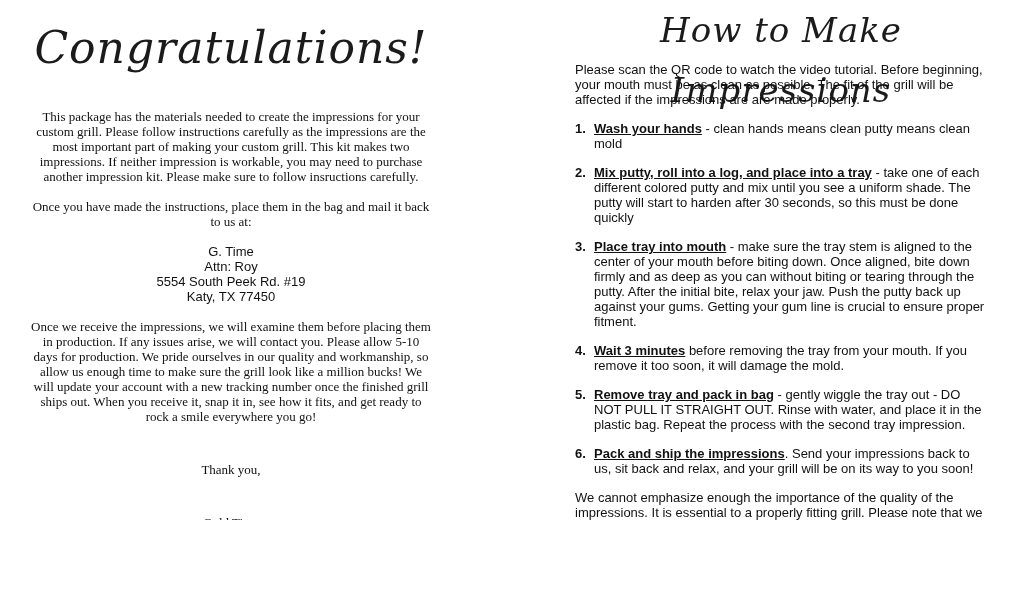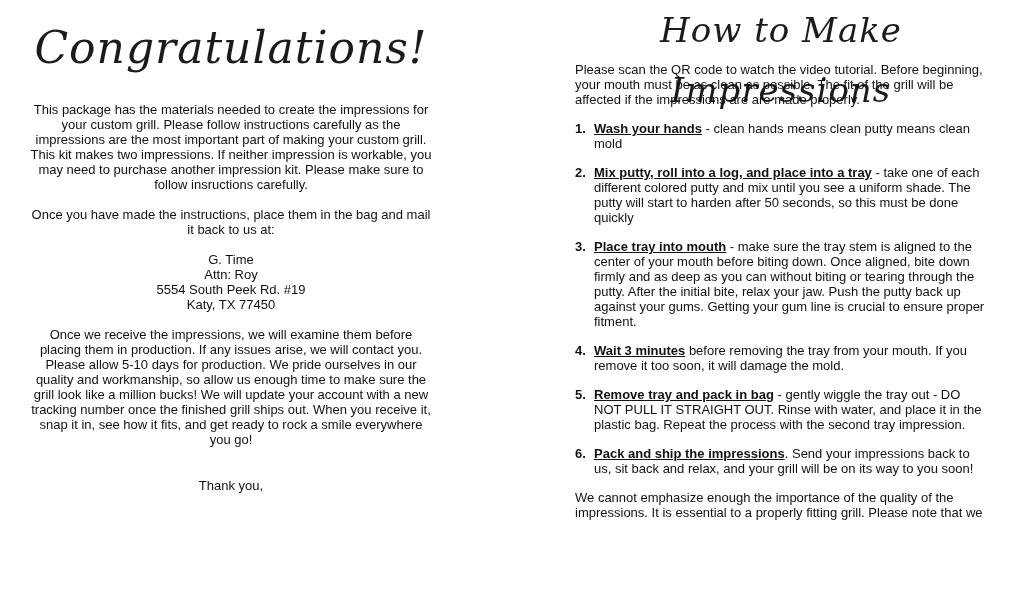--- a/index.html
+++ b/index.html
@@ -34,21 +34,22 @@
     color: #1b1b1b;
     margin: 0;
   }
   .page-left .script-title {
     font-size: 44px;
     line-height: 95px;
     height: 98px;
     letter-spacing: 1px;
   }
   .page-left p {
-    margin: 4px 0 15px 0;
+    margin: 11px 0 15px 0;
+    font-family: Liberation Serif, serif;
   }
   .addr-block, .contact-block {
     margin: 0 0 15px 0;
   }
   .addr-block div, .contact-block div {
     line-height: 15px;
     text-align: center;
   }
   .spacer-lg { height: 12px; }
   
@@ -131,21 +132,21 @@
 
     <p class="intro">Please scan the QR code to watch the video tutorial. Before beginning, your mouth must be as clean as possible. The fit of the grill will be affected if the impressions are are made properly.</p>
 
     <ol class="steps">
       <li>
         <span class="step-num">1.</span>
         <span class="bold">Wash your hands</span><span> - clean hands means clean putty means clean mold</span>
       </li>
       <li>
         <span class="step-num">2.</span>
-        <span class="bold">Mix putty, roll into a log, and place into a tray</span><span> - take one of each different colored putty and mix until you see a uniform shade. The putty will start to harden after 50 seconds, so this must be done quickly</span>
+        <span class="bold">Mix putty, roll into a log, and place into a tray</span><span> - take one of each different colored putty and mix until you see a uniform shade. The putty will start to harden after 30 seconds, so this must be done quickly</span>
       </li>
       <li>
         <span class="step-num">3.</span>
         <span class="bold">Place tray into mouth</span><span> - make sure the tray stem is aligned to the center of your mouth before biting down. Once aligned, bite down firmly and as deep as you can without biting or tearing through the putty. After the initial bite, relax your jaw. Push the putty back up against your gums. Getting your gum line is crucial to ensure proper fitment.</span>
       </li>
       <li>
         <span class="step-num">4.</span>
         <span class="bold">Wait 3 minutes</span><span> before removing the tray from your mouth. If you remove it too soon, it will damage the mold.</span>
       </li>
       <li>

